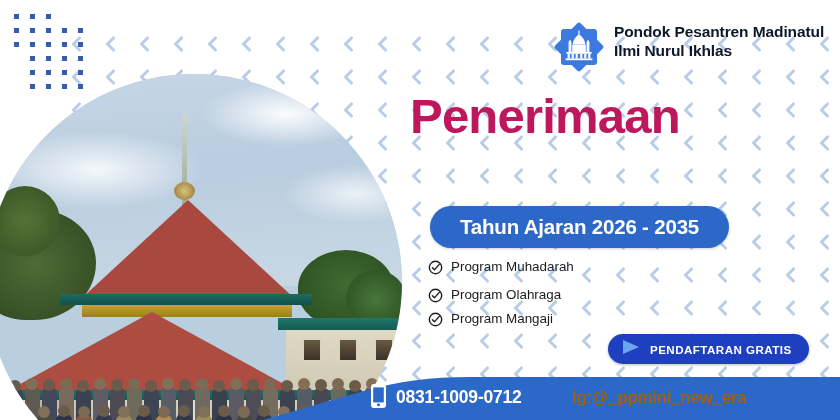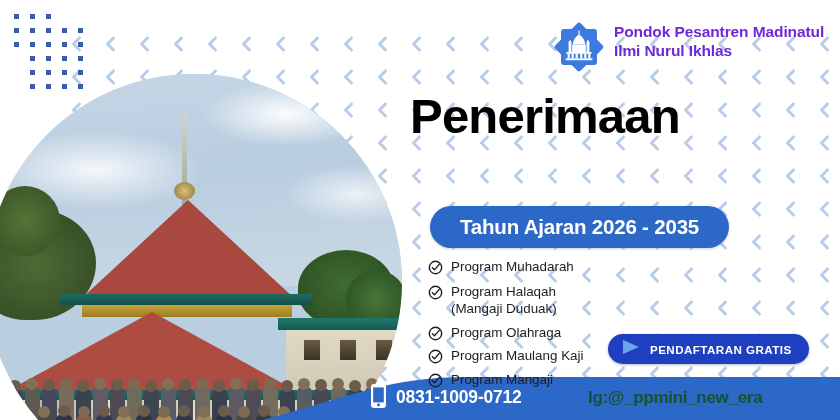--- a/index.html
+++ b/index.html
@@ -180,33 +180,33 @@
     position: relative;
     width: 50px; height: 50px;
     flex: 0 0 50px;
   }
   .star8 {
     position: absolute; left: 0; top: 0; width: 50px; height: 50px;
   }
   .brand-name {
     font-size: 15.5px;
     font-weight: bold;
-    color: #6d28d9;
+    color: #0f172a;
     line-height: 1.22;
     letter-spacing: -0.1px;
     padding-top: 1px;
   }
 
   .headline {
     position: absolute;
     left: 2px; top: 92px;
     width: 420px;
     font-size: 49px;
     font-weight: bold;
-    color: #000000;
+    color: #be185d;
     line-height: 0.99;
     letter-spacing: -0.8px;
   }
 
   .year-pill {
     position: absolute;
     left: 22px; top: 206px;
     height: 42px;
     padding: 0 30px;
     display: flex;
@@ -284,25 +284,25 @@
     gap: 9px;
     width: 192px;
   }
   .phone-num {
     color: #ffffff;
     font-size: 17.5px;
     font-weight: bold;
     letter-spacing: -0.2px;
   }
   .ig-handle {
-    color: #14532d;
+    color: #a16207;
     font-size: 17px;
     font-weight: bold;
     letter-spacing: -0.3px;
-    margin-left: 26px;
+    margin-left: 10px;
   }
 </style>
 </head>
 <body>
 
 <div id="banner">
 
   <svg class="chevron-field" viewBox="0 0 840 420" xmlns="http://www.w3.org/2000/svg">
     <defs>
       <pattern id="chev" x="0" y="0" width="34" height="33" patternUnits="userSpaceOnUse">
@@ -543,54 +543,35 @@
         <div class="prog-item">
           <span class="check-icon">
             <svg width="15" height="15" viewBox="0 0 16 16" xmlns="http://www.w3.org/2000/svg">
               <circle cx="8" cy="8" r="6.6" fill="none" stroke="#1c1c22" stroke-width="1.5"></circle>
               <path d="M4.7 8.2 L6.9 10.5 L12.2 4.4" fill="none" stroke="#1c1c22" stroke-width="1.5" stroke-linecap="round" stroke-linejoin="round"></path>
             </svg>
           </span>
           <span class="prog-label">Program Muhadarah</span>
         </div>
 
-        <div class="prog-item">
-          <span class="check-icon">
-            <svg width="15" height="15" viewBox="0 0 16 16" xmlns="http://www.w3.org/2000/svg">
-              <circle cx="8" cy="8" r="6.6" fill="none" stroke="#1c1c22" stroke-width="1.5"></circle>
-              <path d="M4.7 8.2 L6.9 10.5 L12.2 4.4" fill="none" stroke="#1c1c22" stroke-width="1.5" stroke-linecap="round" stroke-linejoin="round"></path>
-            </svg>
-          </span>
-          <span class="prog-label">Program Halaqah
-(Mangaji Duduak)</span>
-        </div>
 
       </div>
 
       <div class="prog-col right">
 
         <div class="prog-item">
           <span class="check-icon">
             <svg width="15" height="15" viewBox="0 0 16 16" xmlns="http://www.w3.org/2000/svg">
               <circle cx="8" cy="8" r="6.6" fill="none" stroke="#1c1c22" stroke-width="1.5"></circle>
               <path d="M4.7 8.2 L6.9 10.5 L12.2 4.4" fill="none" stroke="#1c1c22" stroke-width="1.5" stroke-linecap="round" stroke-linejoin="round"></path>
             </svg>
           </span>
           <span class="prog-label">Program Olahraga</span>
         </div>
 
-        <div class="prog-item">
-          <span class="check-icon">
-            <svg width="15" height="15" viewBox="0 0 16 16" xmlns="http://www.w3.org/2000/svg">
-              <circle cx="8" cy="8" r="6.6" fill="none" stroke="#1c1c22" stroke-width="1.5"></circle>
-              <path d="M4.7 8.2 L6.9 10.5 L12.2 4.4" fill="none" stroke="#1c1c22" stroke-width="1.5" stroke-linecap="round" stroke-linejoin="round"></path>
-            </svg>
-          </span>
-          <span class="prog-label">Program Maulang Kaji</span>
-        </div>
 
         <div class="prog-item">
           <span class="check-icon">
             <svg width="15" height="15" viewBox="0 0 16 16" xmlns="http://www.w3.org/2000/svg">
               <circle cx="8" cy="8" r="6.6" fill="none" stroke="#1c1c22" stroke-width="1.5"></circle>
               <path d="M4.7 8.2 L6.9 10.5 L12.2 4.4" fill="none" stroke="#1c1c22" stroke-width="1.5" stroke-linecap="round" stroke-linejoin="round"></path>
             </svg>
           </span>
           <span class="prog-label">Program Mangaji</span>
         </div>

